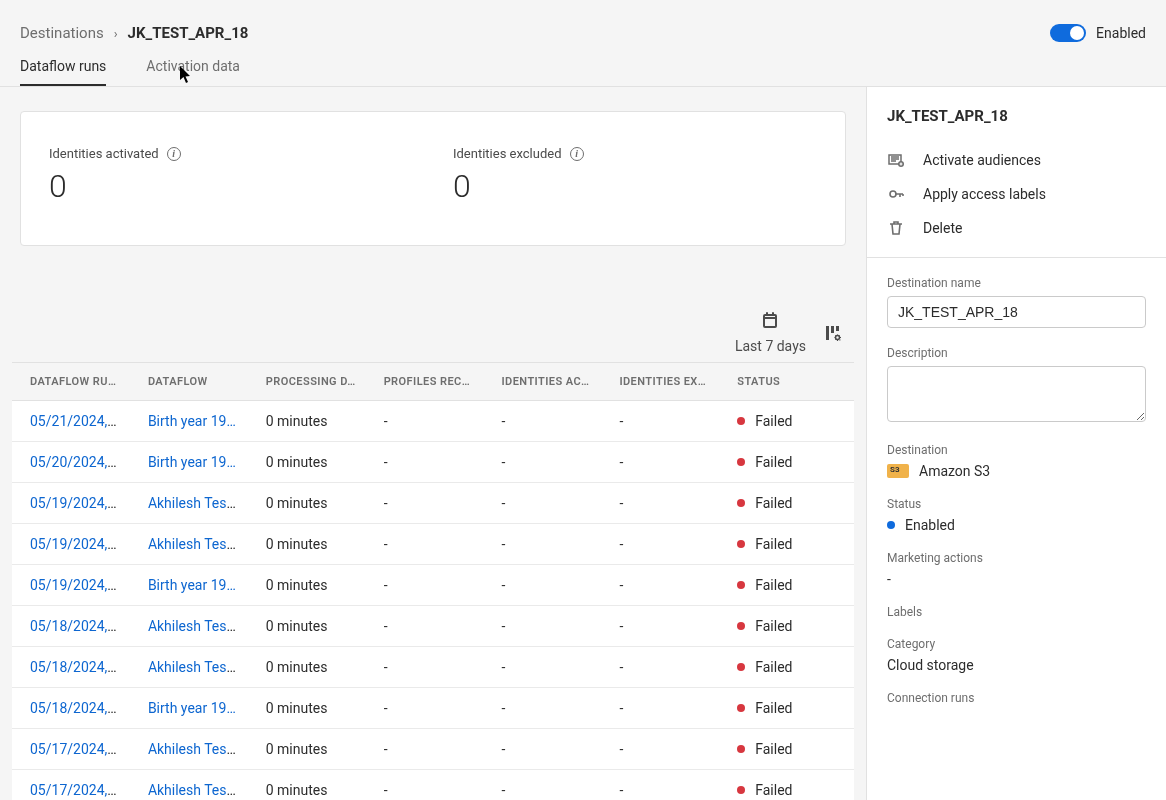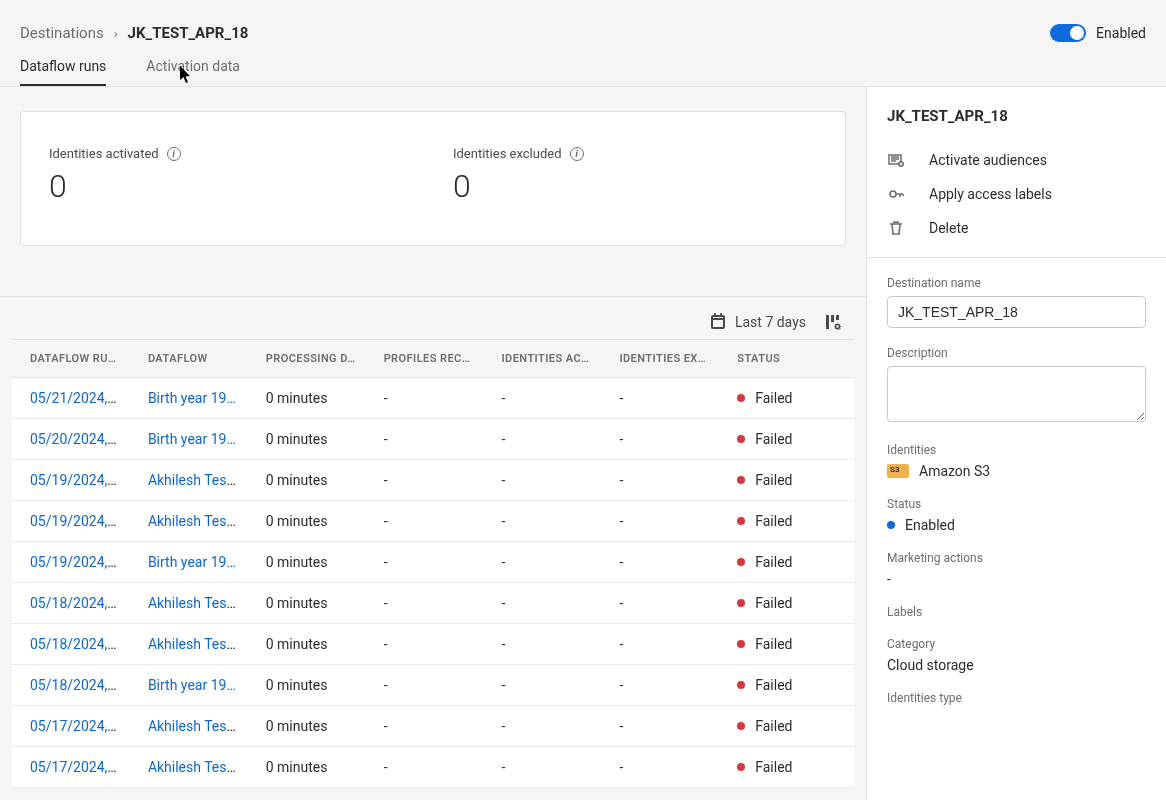--- a/index.html
+++ b/index.html
@@ -90,21 +90,21 @@
     display: inline-flex; align-items: center; justify-content: center;
     font-size: 10px; font-weight: 700; color: var(--gray-700); font-style: italic; font-family: serif;
   }
 
   
   .section-gap { height: 1px; background: var(--gray-300); margin-top: 50px; }
   .table-toolbar {
     display: flex; justify-content: flex-end; align-items: center;
     padding: 16px 24px 8px 24px; gap: 18px; color: var(--gray-800);
   }
-  .tb-item { display: flex; align-items: center; gap: 8px; cursor: pointer; }
+  .tb-item { display: flex; align-items: center; gap: 8px; cursor: pointer; flex-direction: column; }
   .icon-svg { width: 18px; height: 18px; fill: var(--gray-800); }
 
   
   .table-wrap { margin: 0 12px 0 12px; border-top: 1px solid var(--gray-300); }
   table { width: 100%; border-collapse: collapse; table-layout: fixed; background: var(--white); }
   thead th {
     text-align: left; font-size: 11px; letter-spacing: 0.04em; color: var(--gray-700);
     font-weight: 600; padding: 12px 10px 12px 18px; border-bottom: 1px solid var(--gray-300);
     white-space: nowrap; overflow: hidden; text-overflow: ellipsis; background: var(--gray-75);
   }
@@ -113,21 +113,21 @@
     white-space: nowrap; overflow: hidden; text-overflow: ellipsis; font-size: 14px;
     color: var(--gray-900);
   }
   tbody td.link a { color: var(--link); }
   .status-cell { display: flex; align-items: center; gap: 10px; }
   .dot { width: 8px; height: 8px; border-radius: 50%; background: var(--red); display: inline-block; }
 
   
   .side h3 { margin: 0 0 18px 0; font-size: 15px; font-weight: 700; }
   .side-action {
-    display: flex; align-items: center; gap: 24px; padding: 8px 0; color: var(--gray-900);
+    display: flex; align-items: center; gap: 18px; padding: 8px 0; color: var(--gray-900);
     cursor: pointer; font-size: 14px;
   }
   .side-action svg { width: 18px; height: 18px; fill: var(--gray-700); }
   .side-sep { height: 1px; background: var(--gray-300); margin: 12px -20px 18px -20px; }
   .field-label { font-size: 12px; color: var(--gray-700); margin-bottom: 6px; }
   .text-input {
     width: 100%; border: 1px solid var(--gray-400); border-radius: 4px; height: 32px;
     padding: 0 10px; font-size: 14px; color: var(--gray-900);
   }
   .textarea {
@@ -416,21 +416,21 @@
       <div class="field-label">Destination name</div>
       <input class="text-input" type="text" value="JK_TEST_APR_18" style="">
     </div>
 
     <div class="field-block">
       <div class="field-label">Description</div>
       <textarea class="textarea" style=""></textarea>
     </div>
 
     <div class="field-block">
-      <div class="field-label">Identities</div>
+      <div class="field-label">Destination</div>
       <div class="dest-row">
         <span class="s3-badge"></span>
         <span>Amazon S3</span>
       </div>
     </div>
 
     <div class="field-block">
       <div class="field-label">Status</div>
       <div class="status-row">
         <span class="dot-blue"></span>
@@ -446,16 +446,16 @@
     <div class="field-block">
       <div class="field-label">Labels</div>
     </div>
 
     <div class="field-block">
       <div class="field-label">Category</div>
       <div>Cloud storage</div>
     </div>
 
     <div class="field-block">
-      <div class="field-label">Identities type</div>
+      <div class="field-label">Connection runs</div>
     </div>
   </div>
 </div>
 
 </body></html>

